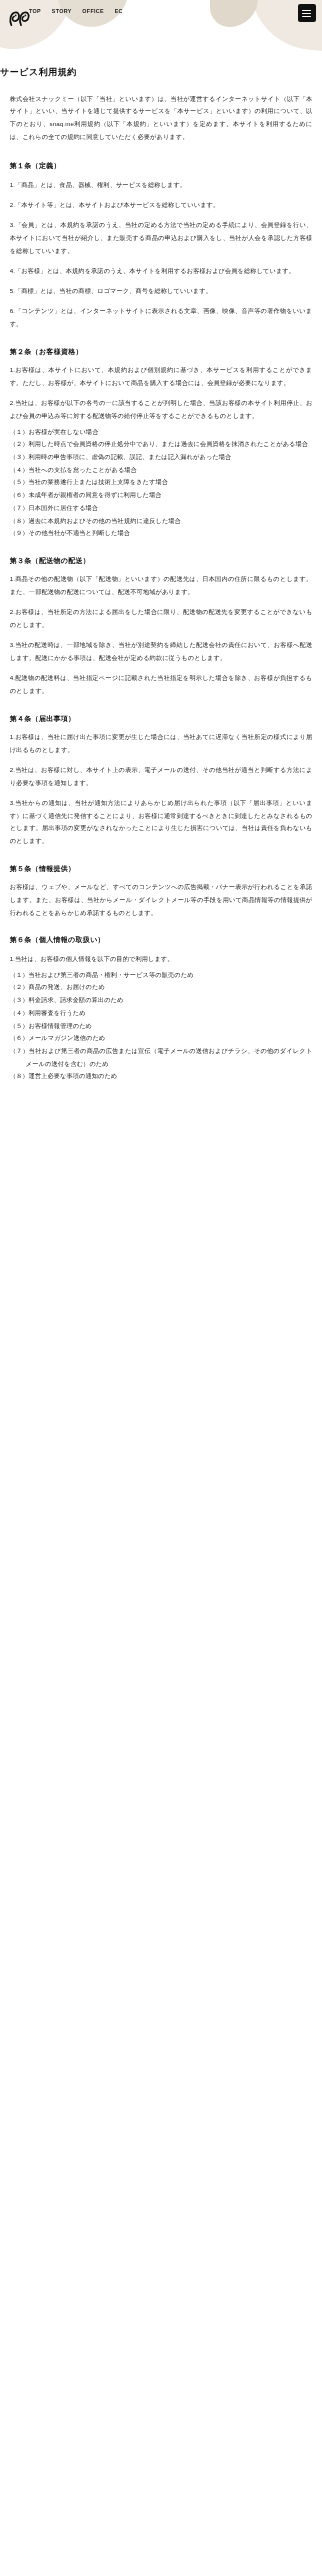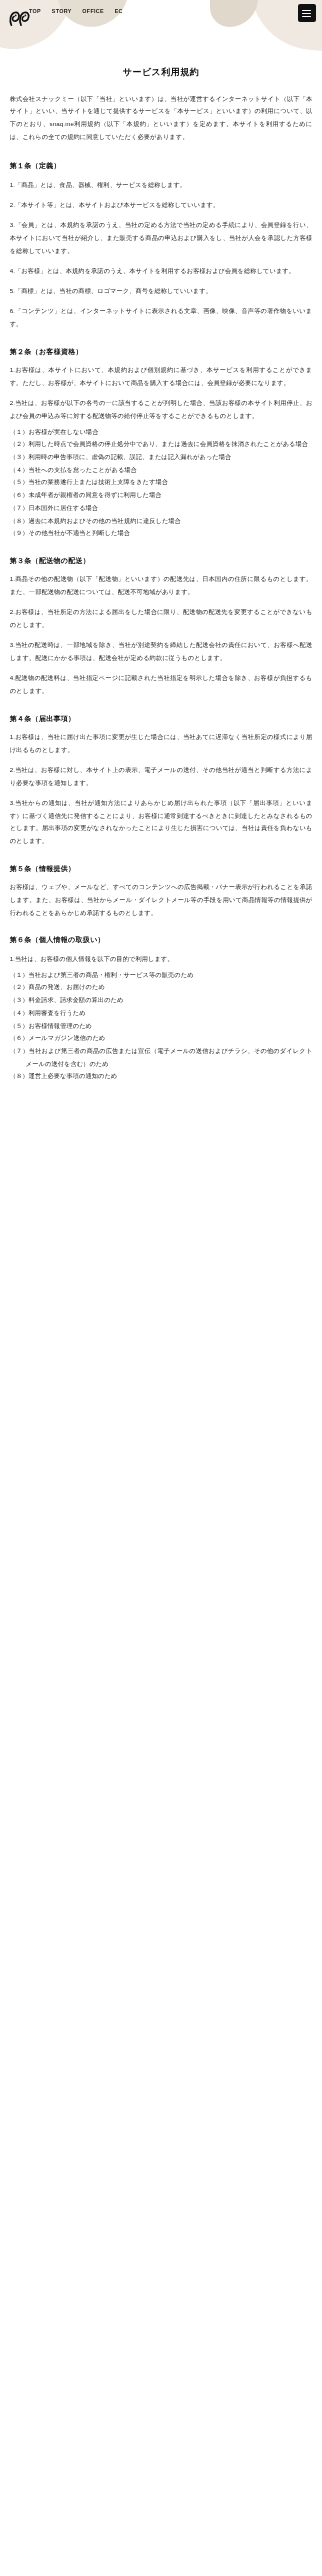--- a/index.html
+++ b/index.html
@@ -88,21 +88,20 @@
   }
   .hamburger span {
     display: block;
     width: 9.7px; height: 1.1px;
     background: #ffffff;
     border-radius: 0.5px;
   }
 
   
   .page-title {
-    text-align: center;
     font-size: 9px;
     font-weight: 700;
     letter-spacing: 0.5px;
     margin: 7.5px 0 14px;
     color: #111;
     font-family: Liberation Mono, monospace;
   }
 
   
   .content {

